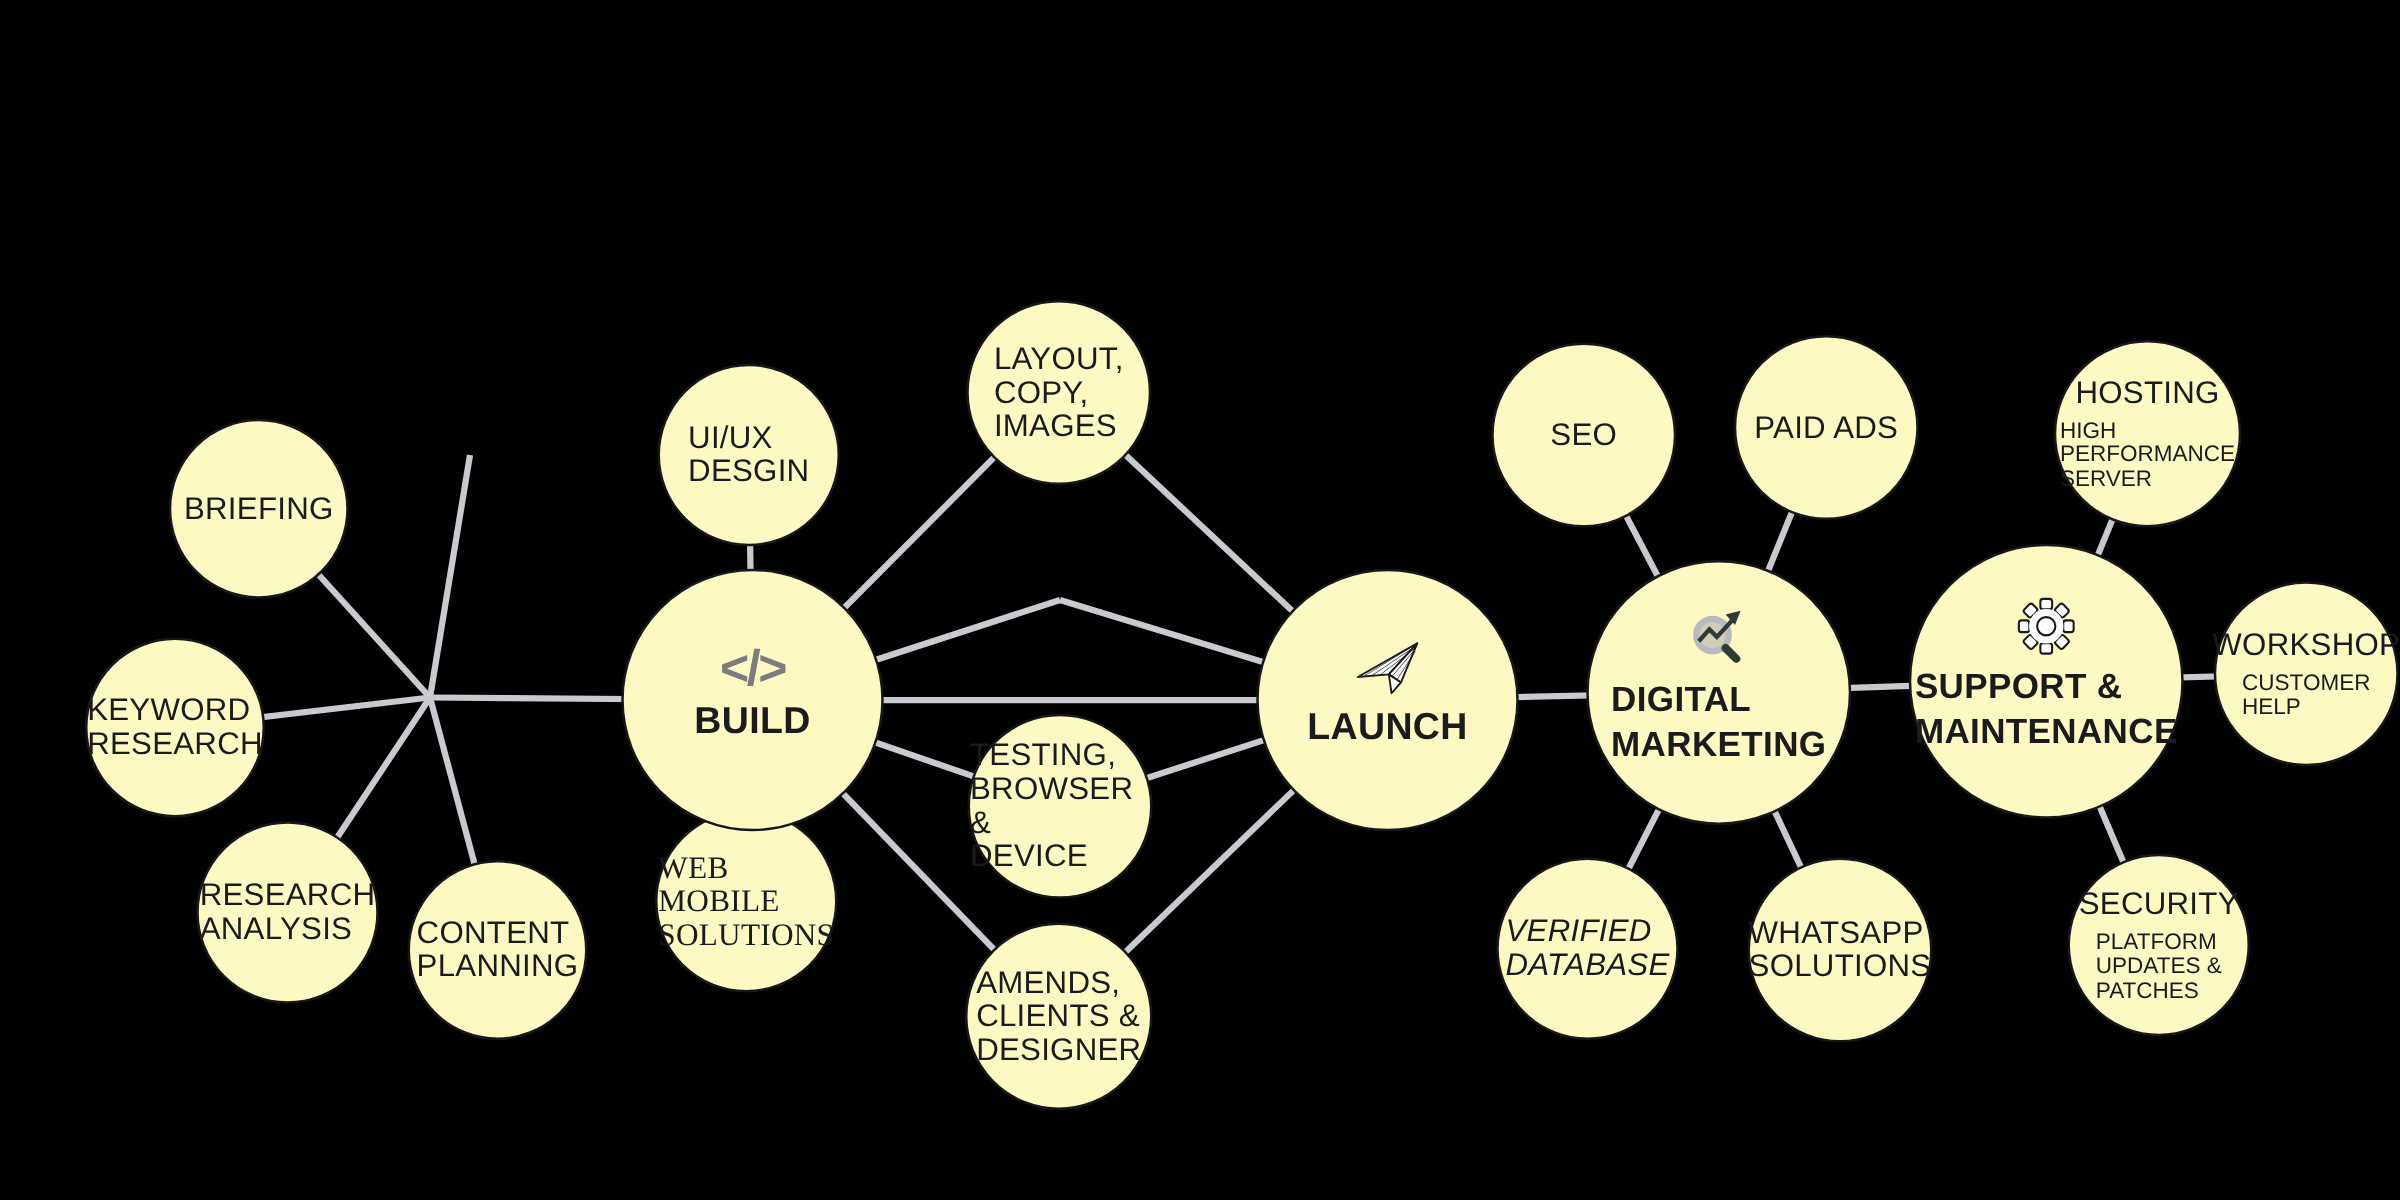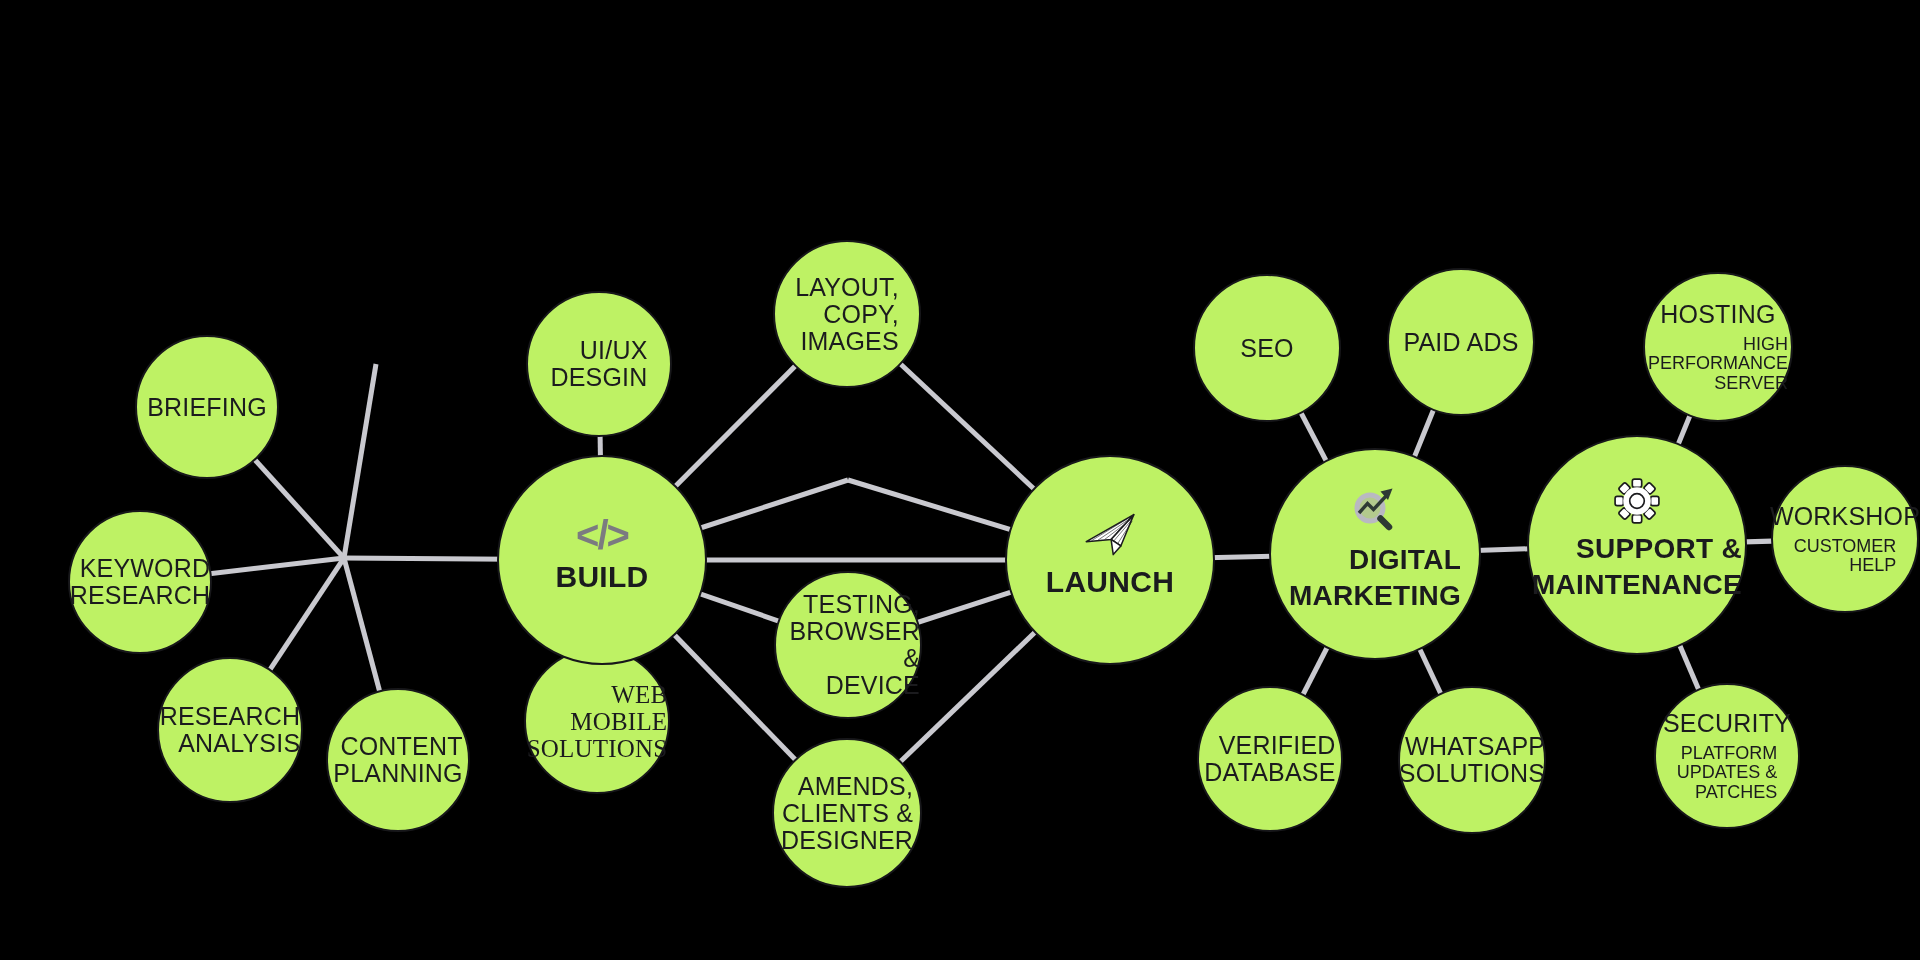--- a/index.html
+++ b/index.html
@@ -3,23 +3,23 @@
 <meta charset="utf-8">
 <style>
   html,body{margin:0;padding:0;background:#000;}
   .canvas{
     position:relative;width:1920px;height:960px;background:#000000;
     font-family:"Liberation Sans", sans-serif;overflow:hidden;
   }
   .edge-layer{position:absolute;left:0;top:0;width:1920px;height:960px;}
   .node{
     position:absolute;box-sizing:border-box;border-radius:50%;
-    background:#bef264;border:2px solid #17171a;color:#1b1b1e;
+    background:#fef9c3;border:2px solid #17171a;color:#1b1b1e;
     display:flex;flex-direction:column;align-items:center;justify-content:center;
-    text-align:right;
+    text-align:left;
   }
   .node .label{white-space:pre-line;font-size:25px;line-height:1.08;letter-spacing:.2px;}
   .node.main{padding-bottom:10px;}
   .node.main .label{font-weight:bold;font-size:28px;line-height:1.3;letter-spacing:.3px;}
   .node.main.single .label{font-size:30px;}
   .node .subtitle{white-space:pre-line;font-size:18px;line-height:1.06;margin-top:7px;}
   .node .icon{display:block;margin-bottom:6px;line-height:0;}
   .icon.code-glyph{
     line-height:1;font-size:40px;font-weight:bold;color:#7b7b80;
     letter-spacing:-2px;margin-bottom:2px;
@@ -126,21 +126,21 @@
     </span>
     <span class="label">LAUNCH</span>
   </div>
 
   <div class="node satellite" style="left: 1193px; top: 274px; width: 148px; height: 148px;">
     <span class="label">SEO</span>
   </div>
   <div class="node satellite" style="left: 1387px; top: 268px; width: 148px; height: 148px;">
     <span class="label">PAID ADS</span>
   </div>
-  <div class="node satellite" style="left: 1197px; top: 686px; width: 146px; height: 146px;">
+  <div class="node satellite" style="left: 1197px; top: 686px; width: 146px; height: 146px; font-style: italic;">
     <span class="label">VERIFIED
 DATABASE</span>
   </div>
   <div class="node satellite" style="left: 1398px; top: 686px; width: 148px; height: 148px;">
     <span class="label">WHATSAPP
 SOLUTIONS</span>
   </div>
 
   <div class="node main" style="left: 1269px; top: 448px; width: 212px; height: 212px;">
     <span class="icon">

